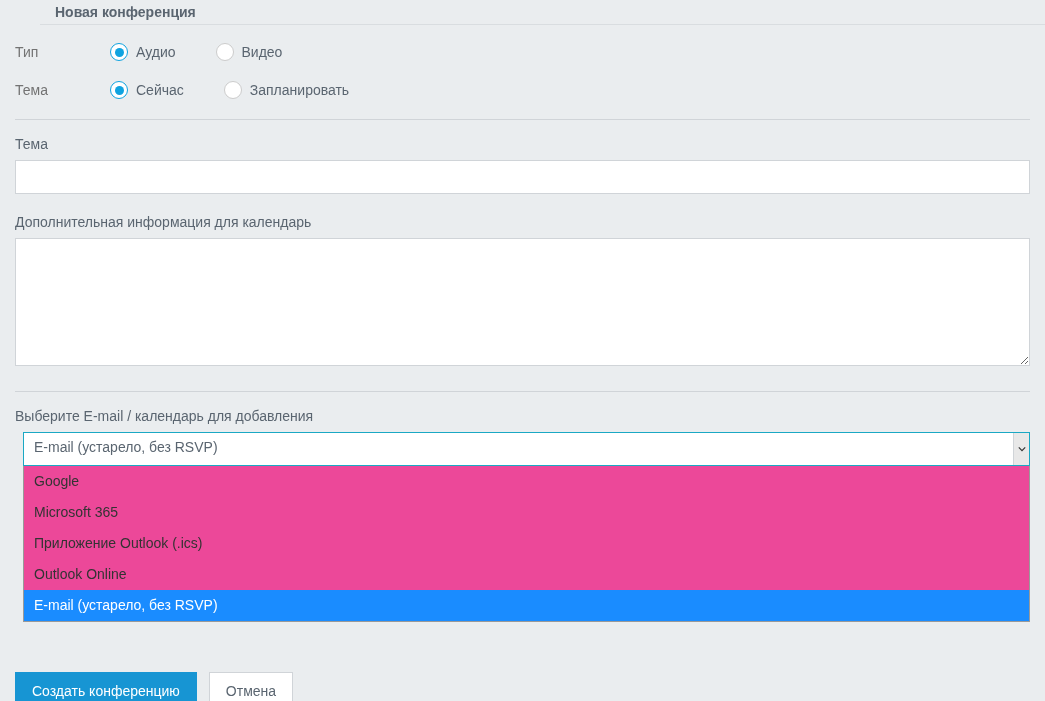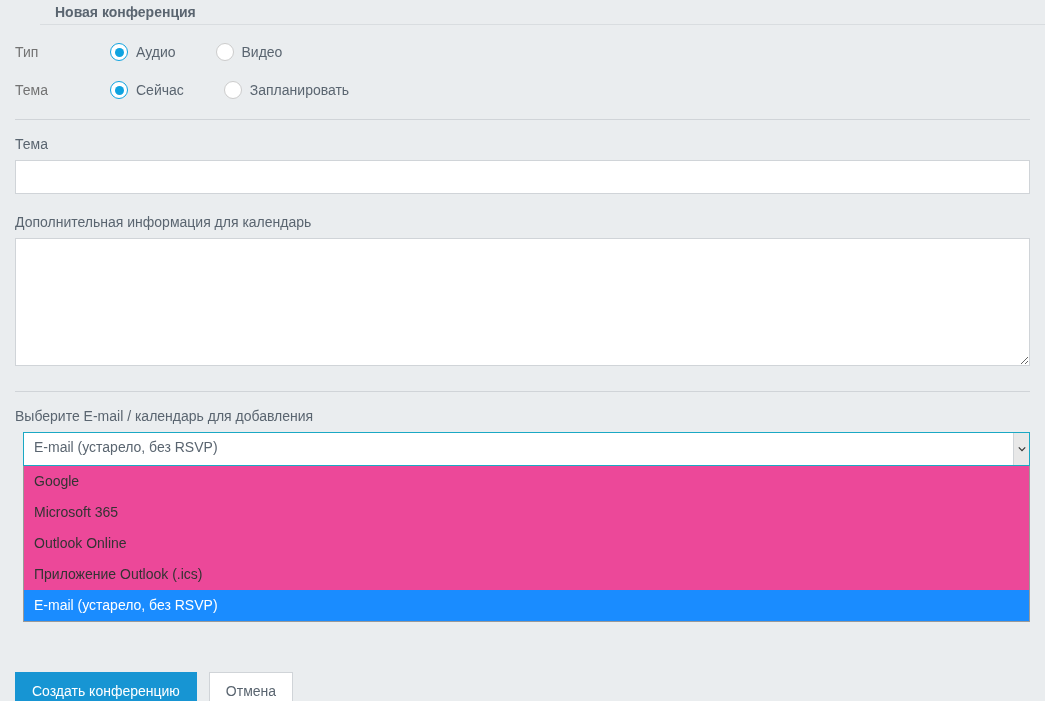--- a/index.html
+++ b/index.html
@@ -225,22 +225,22 @@
       <span>E-mail (устарело, без RSVP)</span>
     </div>
     <span class="select-caret">
       <svg viewBox="0 0 10 10">
           <path d="M1 3 L5 7 L9 3" fill="none" stroke="#333" stroke-width="1.5"></path>
         </svg>
     </span>
     <div class="dropdown-list">
       <div class="dropdown-option">Google</div>
       <div class="dropdown-option">Microsoft 365</div>
+      <div class="dropdown-option">Приложение Outlook (.ics)</div>
       <div class="dropdown-option">Outlook Online</div>
-      <div class="dropdown-option">Приложение Outlook (.ics)</div>
       <div class="dropdown-option selected">E-mail (устарело, без RSVP)</div>
     </div>
   </div>
 
   <div class="actions">
     <button class="btn btn-primary">Создать конференцию</button>
     <button class="btn btn-secondary">Отмена</button>
   </div>
 
 </div>

